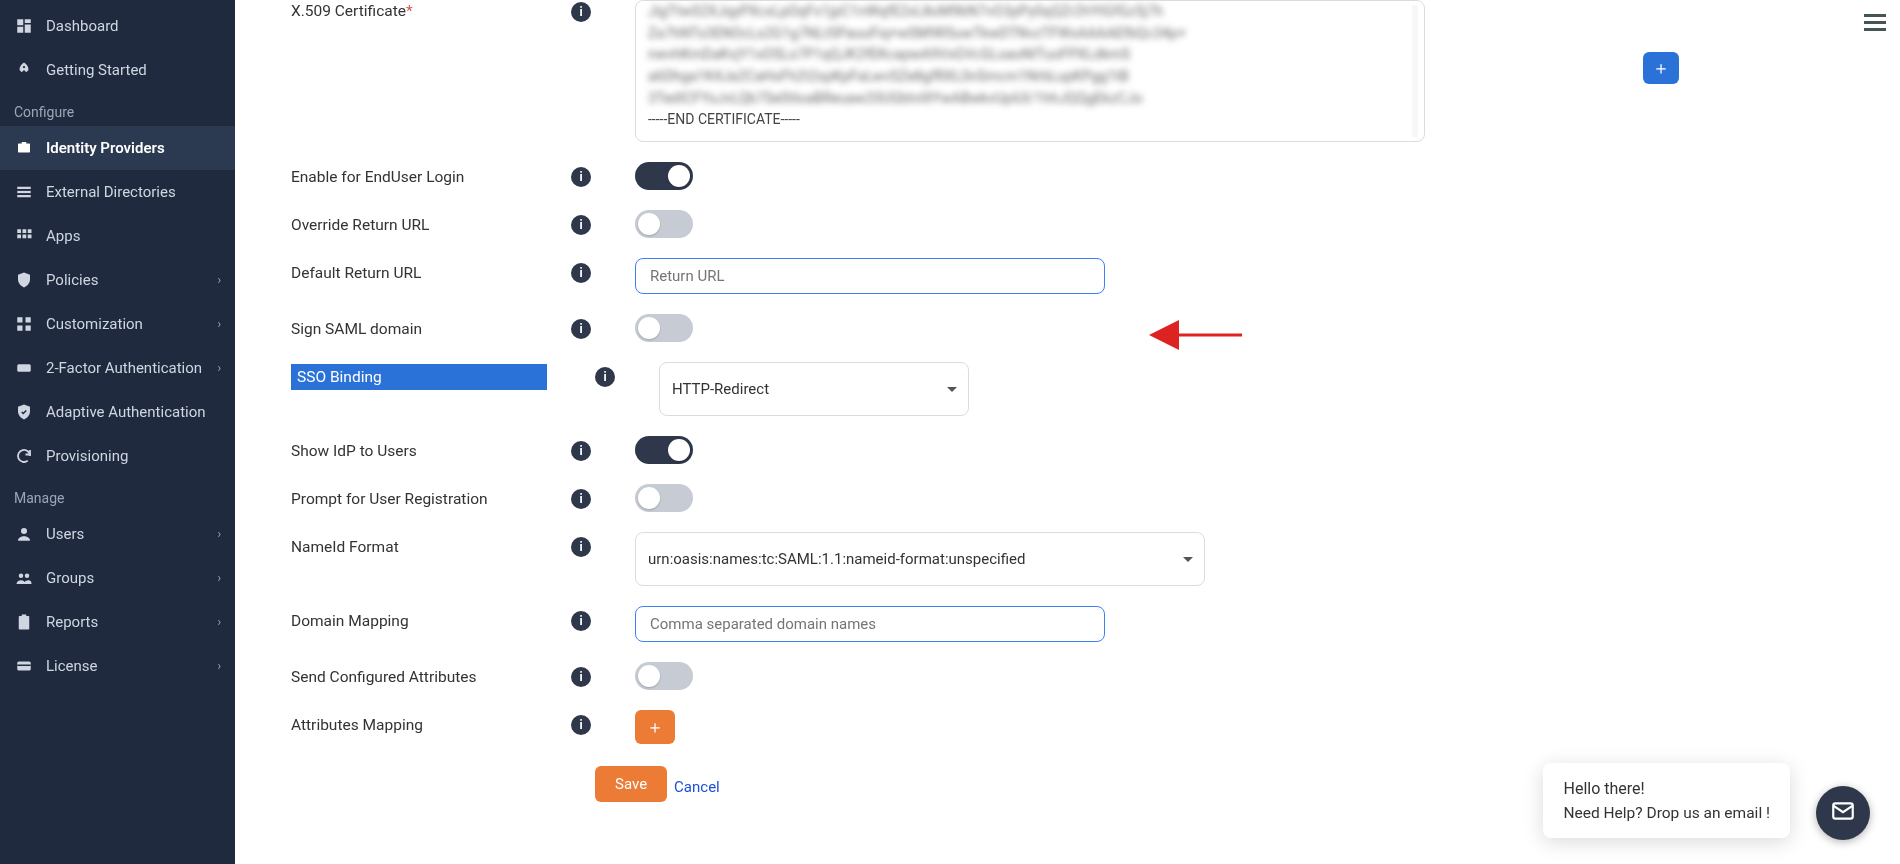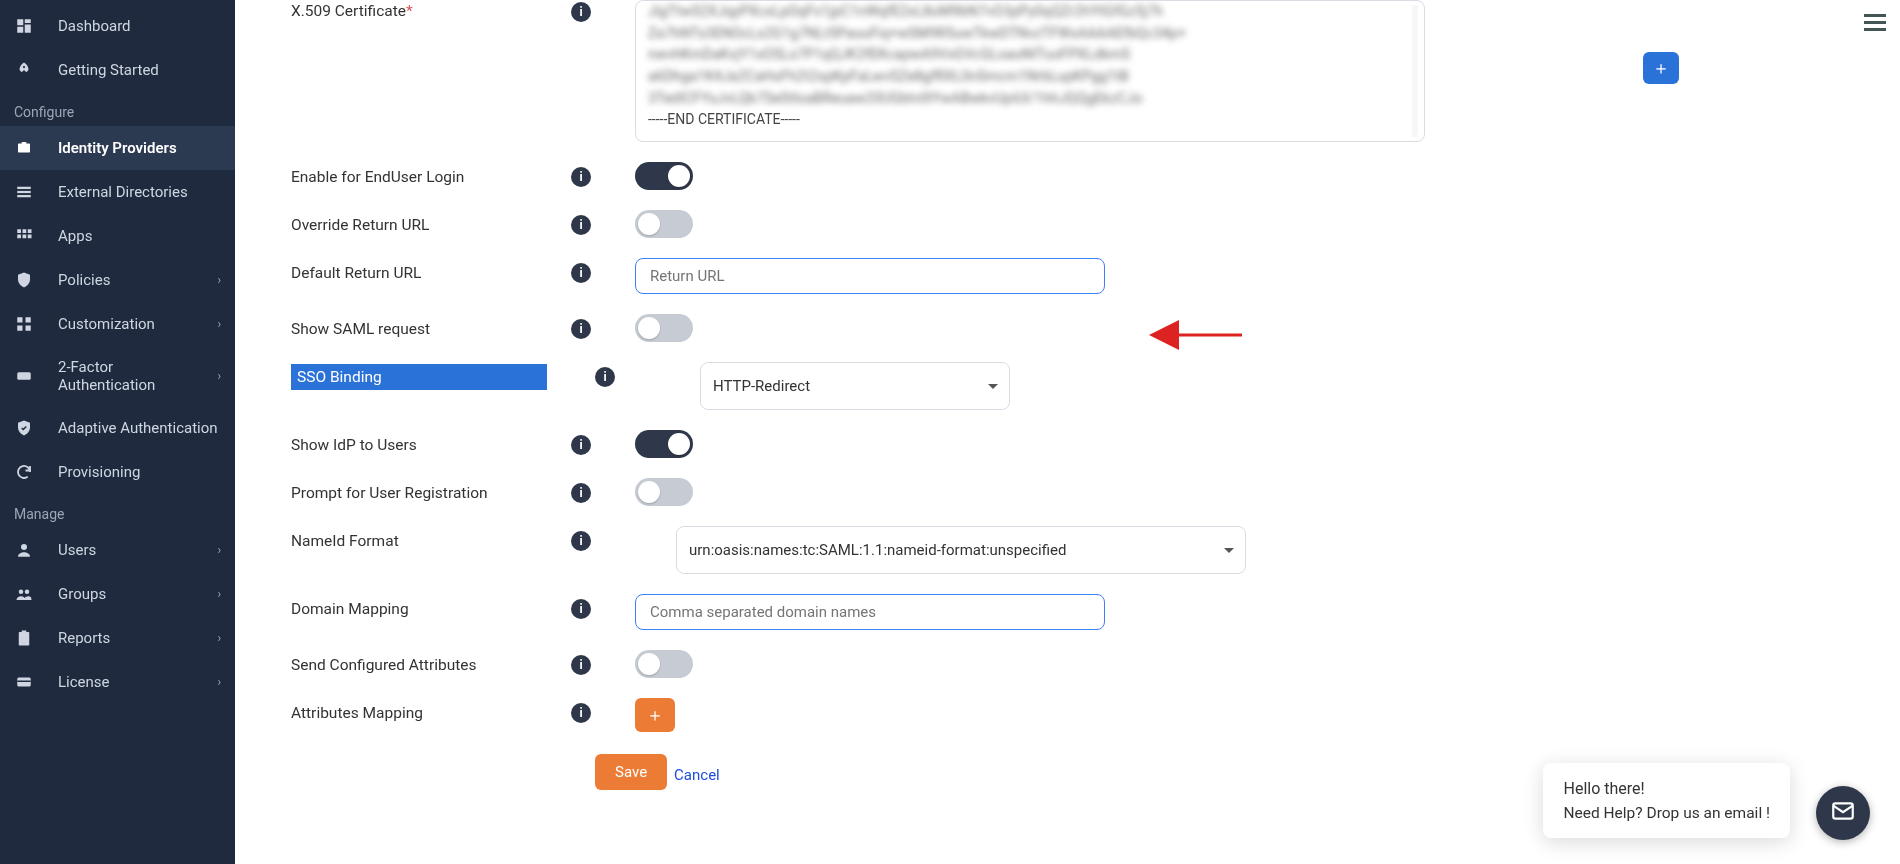--- a/index.html
+++ b/index.html
@@ -1,21 +1,21 @@
 <!DOCTYPE html>
 <html><head>
 <meta charset="utf-8">
 <style>
 * { box-sizing: border-box; margin: 0; padding: 0; font-family: -apple-system, BlinkMacSystemFont, "Segoe UI", Roboto, sans-serif; }
 body { background: #fff; color: #333; overflow-x: hidden; }
 .app { display: flex; height: 864px; width: 1900px; position: relative; }
 
 
 .sidebar { width: 235px; background: #1f2a3e; color: #cfd6e1; flex-shrink: 0; overflow-y: auto; padding-top: 4px; }
-.side-item { display: flex; align-items: center; padding: 12px 14px; gap: 24px; cursor: pointer; font-size: 15px; position: relative; }
+.side-item { display: flex; align-items: center; padding: 12px 14px; gap: 12px; cursor: pointer; font-size: 15px; position: relative; }
 .side-item.active { background: #2b3951; color: #fff; font-weight: 600; align-items: center; }
 .side-item .icon { width: 20px; height: 20px; display: inline-flex; align-items: center; justify-content: center; color: #cfd6e1; flex-shrink: 0; }
 .side-item.active .icon { color:#fff; }
 .side-section { padding: 12px 14px 6px; font-size: 14px; color: #9aa6b8; }
 .chevron { margin-left: auto; opacity: 0.7; font-size: 12px; }
 
 
 .hamburger { position: absolute; top: 10px; right: 14px; cursor: pointer; }
 .hamburger span { display:block; width:22px; height:3px; background:#455; margin:4px 0; }
 
@@ -31,21 +31,21 @@
 .textarea .blurred { filter: blur(3px); user-select:none; color:#666; letter-spacing:.2px;}
 .textarea .clear { color:#444; }
 .textarea::after{content:"";position:absolute;right:4px;top:4px;bottom:4px;width:10px;background:linear-gradient(#c8c8c8 0 0) center/6px 100% no-repeat;opacity:.15;border-radius:4px;}
 .add-btn { background:#2b72d8; color:#fff; border:none; border-radius:6px; width:36px; height:32px; font-size:18px; display:flex; align-items:center; justify-content:center; cursor:pointer; }
 .add-btn.orange { background:#ec7b36; width:40px; height:34px;}
 .toggle { width:58px; height:28px; background:#c6cbd4; border-radius:14px; position:relative; cursor:pointer; }
 .toggle::after{ content:""; position:absolute; width:22px; height:22px; background:#fff; border-radius:50%; top:3px; left:3px; transition:left .1s; box-shadow:0 1px 2px rgba(0,0,0,.2);}
 .toggle.on { background:#2f384a; }
 .toggle.on::after { left:33px; }
 .text-input { width:470px; height:36px; border:1px solid #3b82f6; border-radius:8px; padding:0 14px; font-size:15px; }
-.select { width:310px; height:48px; border:1px solid #d8dde4; border-radius:8px; padding:0 12px; font-size:15px; background:#fff; appearance:none; position:relative; display:flex; align-items:center;margin-left:41px;}
+.select { width:310px; height:54px; border:1px solid #d8dde4; border-radius:8px; padding:0 12px; font-size:15px; background:#fff; appearance:none; position:relative; display:flex; align-items:center;}
 .select-wrap{position:relative; display:inline-block;}
 .select-wrap::after{content:"";position:absolute;right:12px;top:50%;margin-top:-2px;border:5px solid transparent;border-top-color:#555;pointer-events:none;}
 .select.wide{width:570px;text-align:right;}
 .arrow-annotation{position:absolute; left:912px; top:325px; pointer-events:none;}
 .arrow-annotation svg{overflow:visible;}
 .btns { margin-left: 304px; margin-top:12px; display:flex; gap:7px; align-items:center;}
 .btn-save{background:#ec7b36;color:#fff;border:none;border-radius:6px;padding:9px 20px;font-size:15px;cursor:pointer;}
 .btn-cancel{background:none;border:none;color:#1d4ed8;font-size:15px;cursor:pointer;margin-top:6px;}
 
 
@@ -248,21 +248,21 @@
       <div class="toggle"></div>
     </div>
 
     <div class="form-row">
       <div class="form-label">Default Return URL</div>
       <span class="info">i</span>
       <input class="text-input" placeholder="Return URL" style="">
     </div>
 
     <div class="form-row">
-      <div class="form-label">Show SAML request</div>
+      <div class="form-label">Sign SAML domain</div>
       <span class="info">i</span>
       <div class="toggle"></div>
     </div>
 
     <div class="form-row">
       <div style="width:280px"><span class="form-label hl">SSO Binding</span></div>
       <span class="info">i</span>
       <div class="select-wrap">
         <div class="select">
             <span>HTTP-Redirect</span>

